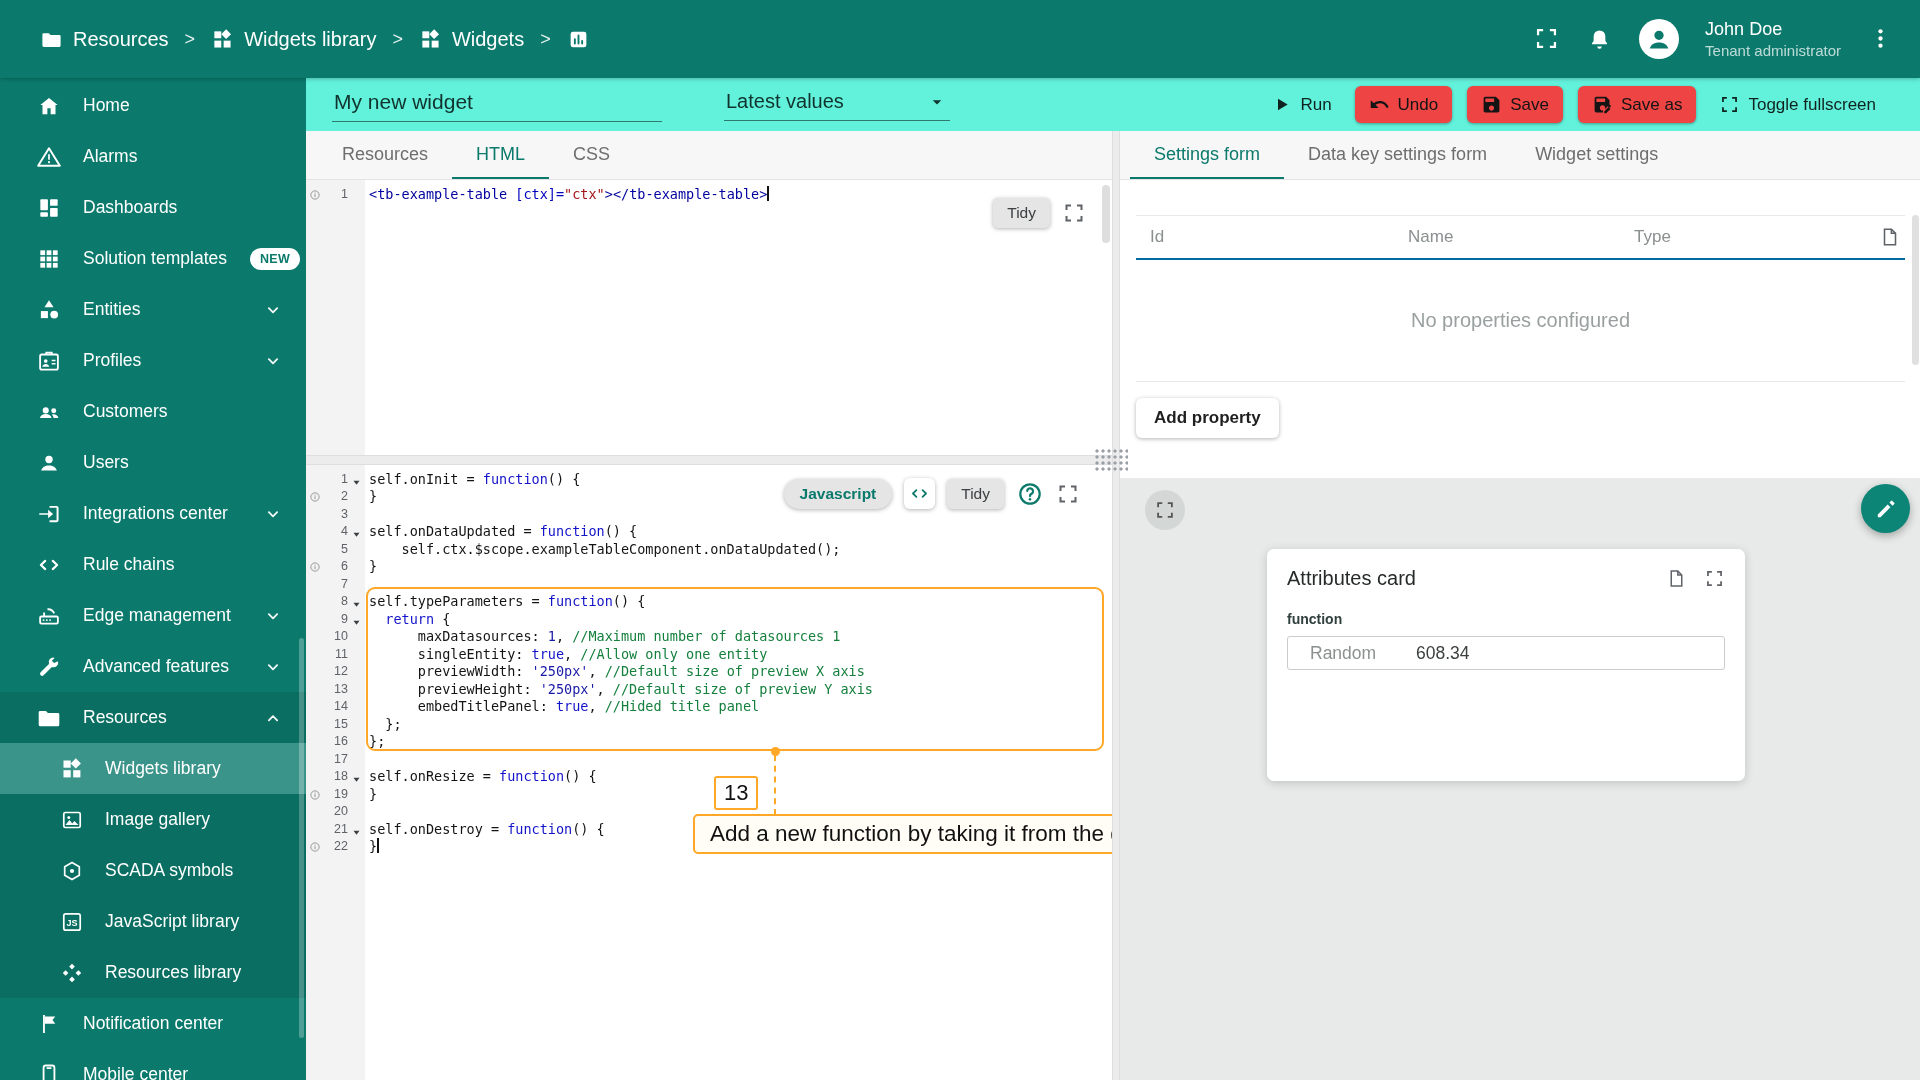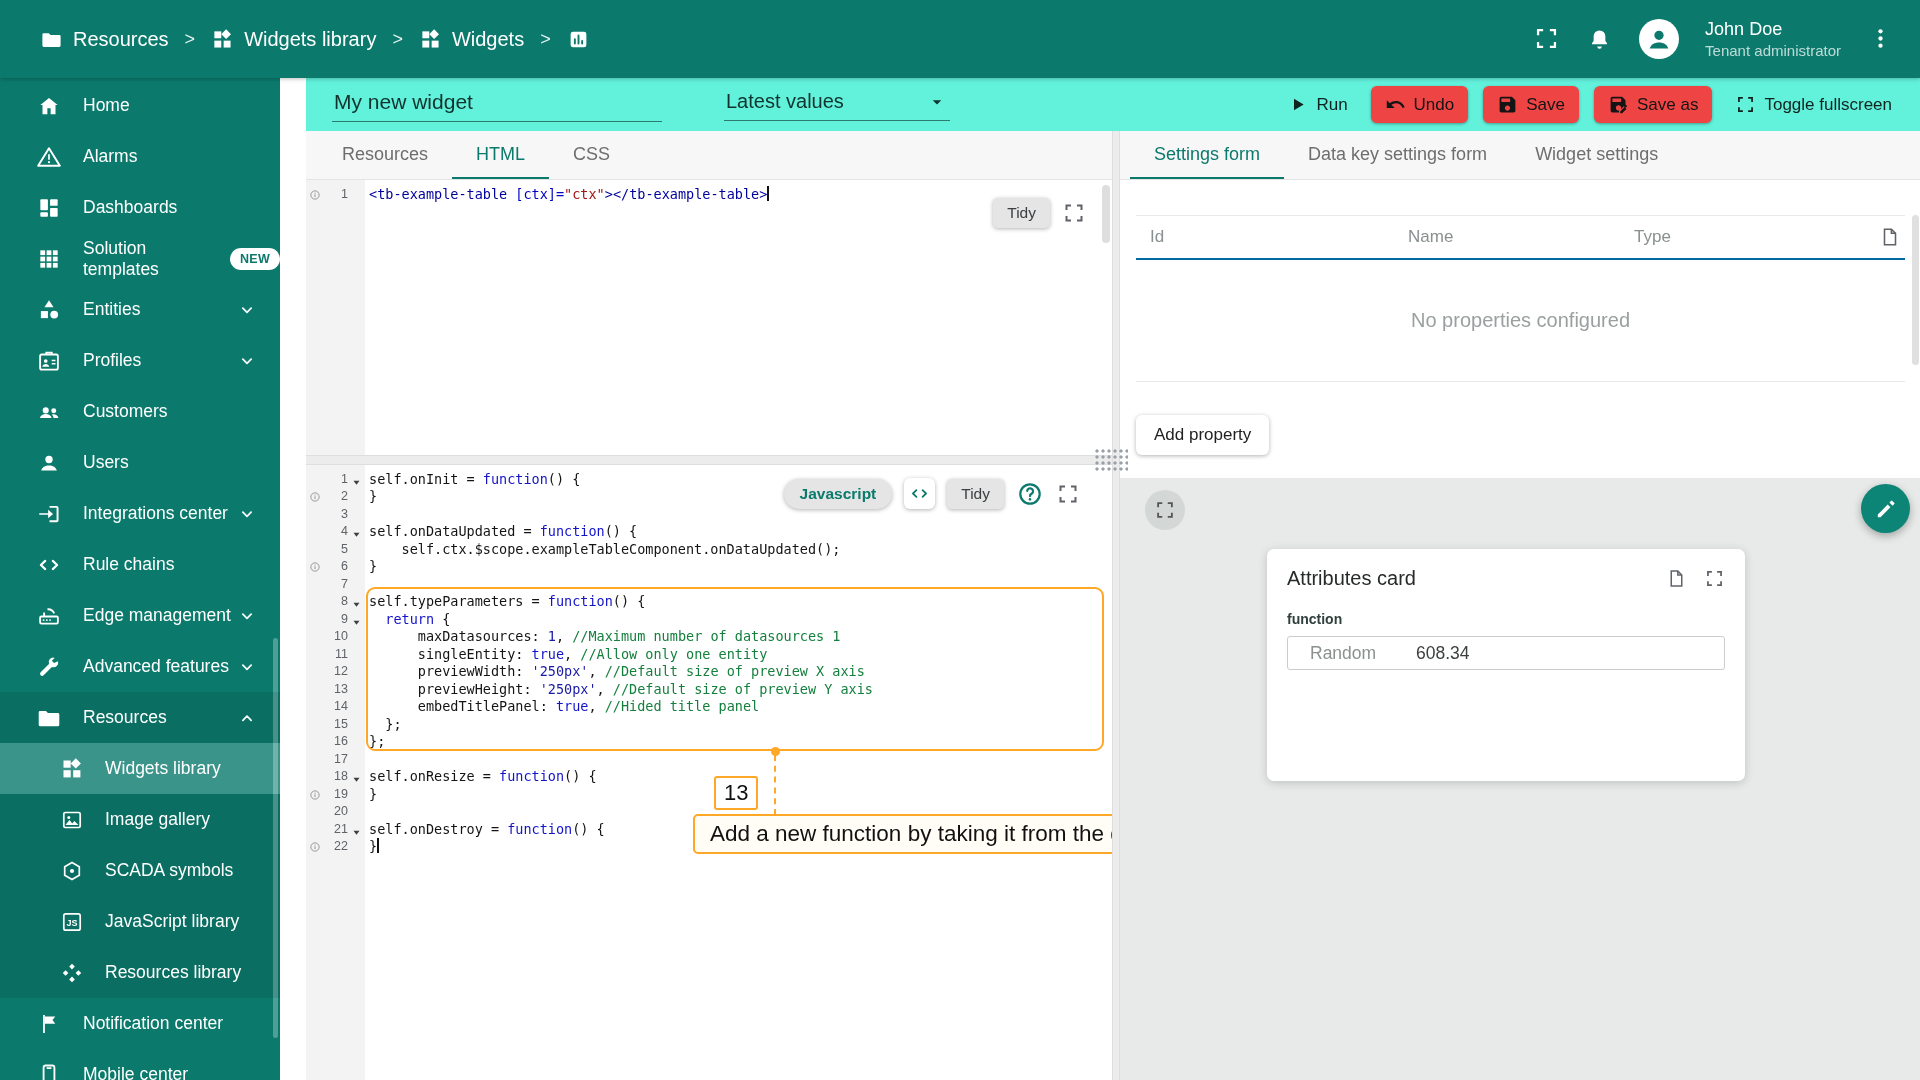--- a/index.html
+++ b/index.html
@@ -30,21 +30,21 @@
   .header-actions{margin-left:auto;display:flex;align-items:center;gap:26px;padding-right:26px;}
   .hbtn{width:27px;height:27px;color:#fff;cursor:pointer;}
   .avatar{width:40px;height:40px;border-radius:50%;background:#fff;display:flex;align-items:center;
     justify-content:center;cursor:pointer;}
   .avatar span{width:30px;height:30px;}
   .user-info{line-height:1.3;}
   .user-name{font-size:18px;}
   .user-role{font-size:15px;opacity:.72;}
 
   
-  .sidebar{position:absolute;left:0;top:78px;width:280px;bottom:0;background:var(--teal);
+  .sidebar{position:absolute;left:0;top:78px;width:306px;bottom:0;background:var(--teal);
     overflow:hidden;padding-top:2px;z-index:10;}
   .side-item{height:51px;display:flex;align-items:center;gap:21px;padding-left:36px;color:#fff;
     font-size:17.5px;cursor:pointer;position:relative;}
   .side-item .ico{width:26px;height:26px;flex:0 0 26px;}
   .side-item.group{background:rgba(0,0,0,.085);}
   .side-item.selected{background:rgba(255,255,255,.2);}
   .side-item.child{padding-left:60px;}
   .side-item.child .ico{width:24px;height:24px;flex:0 0 24px;}
   .side-chevron{position:absolute;right:22px;width:22px;height:22px;opacity:.95;}
   .badge-new{background:#fff;color:var(--teal);font-size:12.5px;font-weight:bold;border-radius:11px;
@@ -53,21 +53,21 @@
     background:rgba(255,255,255,.28);border-radius:3px;cursor:pointer;}
 
   
   .wtoolbar{position:absolute;left:306px;top:78px;width:1614px;height:53px;background:var(--aqua);
     display:flex;align-items:center;color:#10332d;z-index:5;}
   .wname{margin-left:26px;width:330px;font-size:21px;padding:2px 2px 7px 2px;
     border-bottom:1px solid rgba(13,43,38,.6);cursor:text;}
   .wtype{margin-left:62px;width:226px;font-size:20px;padding:2px 2px 7px 2px;
     border-bottom:1px solid rgba(13,43,38,.6);display:flex;align-items:center;cursor:pointer;}
   .wtype .drop{margin-left:auto;width:22px;height:22px;color:#10332d;}
-  .wt-actions{margin-left:auto;display:flex;align-items:center;gap:15px;padding-right:20px;}
+  .wt-actions{margin-left:auto;display:flex;align-items:center;gap:15px;padding-right:36px;}
   .btn-flat{display:flex;align-items:center;gap:8px;font-size:17px;font-weight:500;padding:8px 8px;
     border-radius:6px;cursor:pointer;color:#10241f;}
   .btn-raised{display:flex;align-items:center;gap:8px;font-size:17px;font-weight:500;background:#ef4444;
     border-radius:6px;padding:8px 14px;box-shadow:0 1px 3px rgba(0,0,0,.35);cursor:pointer;color:#141414;}
   .bicon{width:21px;height:21px;}
 
   
   .content{position:absolute;left:306px;top:131px;right:0;bottom:0;display:flex;background:#fff;}
   .editor-col{width:806px;flex:0 0 806px;display:flex;flex-direction:column;background:#fff;}
   .ed-tabs{height:49px;background:#f7f7f7;border-bottom:1px solid #e4e4e4;display:flex;
@@ -132,23 +132,23 @@
   .right-col{flex:1;background:#fff;position:relative;overflow:hidden;}
   .right-tabs{height:49px;background:#f7f7f7;border-bottom:1px solid #e4e4e4;display:flex;
     align-items:stretch;padding-left:10px;}
   .props-wrap{position:absolute;left:16px;right:15px;top:84px;}
   .props-head{display:grid;grid-template-columns:258px 226px 1fr 40px;align-items:center;height:45px;
     border-top:1px solid #e8e8e8;border-bottom:2px solid #0369a1;color:#8a8f8f;font-size:17px;
     padding-left:14px;}
   .ph-icon{justify-self:end;width:22px;height:22px;color:#5f6368;cursor:pointer;margin-right:4px;}
   .props-empty{height:122px;display:flex;align-items:center;justify-content:center;color:#9aa0a0;
     font-size:20px;border-bottom:1px solid #e8e8e8;}
-  .add-prop{position:absolute;left:16px;top:284px;display:inline-flex;align-items:center;background:#fff;
+  .add-prop{position:absolute;left:16px;top:267px;display:inline-flex;align-items:center;background:#fff;
     border-radius:6px;box-shadow:0 1px 4px rgba(0,0,0,.3);padding:10px 18px;font-size:17px;
-    font-weight:400;color:#1f1f1f;cursor:pointer;}
+    font-weight:700;color:#1f1f1f;cursor:pointer;}
   .r-scroll{position:absolute;right:1px;top:84px;width:7px;height:150px;background:#e0e0e0;
     border-radius:4px;cursor:pointer;}
 
   .preview{position:absolute;left:0;right:0;top:347px;bottom:0;background:#e7eae8;}
   .fs-chip{position:absolute;left:25px;top:12px;width:40px;height:40px;border-radius:50%;
     background:#d3d7d5;display:flex;align-items:center;justify-content:center;color:#555;cursor:pointer;}
   .fs-chip span{width:22px;height:22px;}
   .edit-fab{position:absolute;right:10px;top:6px;width:49px;height:49px;border-radius:50%;
     background:var(--teal-light);box-shadow:0 3px 8px rgba(0,0,0,.3);display:flex;align-items:center;
     justify-content:center;color:#fff;cursor:pointer;}

